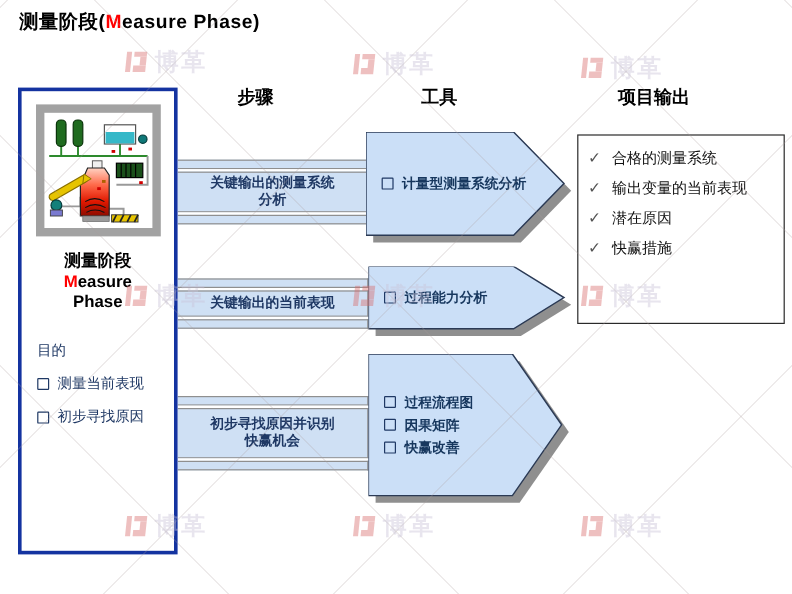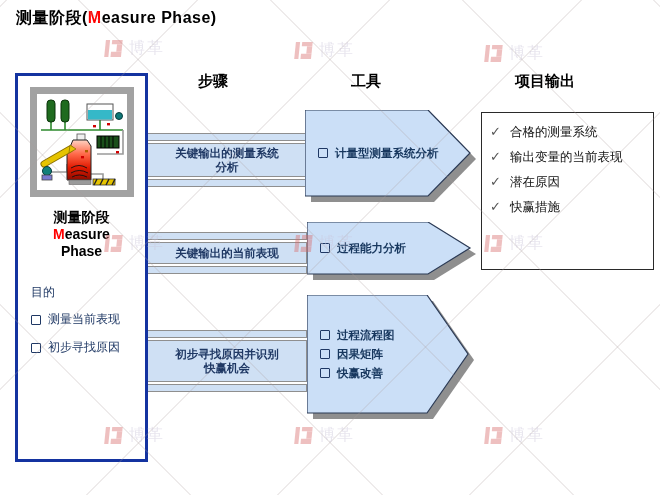--- a/index.html
+++ b/index.html
@@ -9,21 +9,21 @@
   }
   
   .diag-lines{
     position:absolute;inset:0;z-index:40;pointer-events:none;
     background-image:
       repeating-linear-gradient(45deg,  transparent 0 134px, rgba(170,155,155,.20) 134px 135.5px),
       repeating-linear-gradient(-45deg, transparent 0 134px, rgba(170,155,155,.20) 134px 135.5px);
   }
   .wm{position:absolute;z-index:41;display:flex;align-items:center;gap:5px;opacity:.42;pointer-events:none;}
   .wm svg{display:block;}
-  .wm .wm-text{font-size:16px;font-weight:normal;color:#c9c3d8;letter-spacing:2px;}
+  .wm .wm-text{font-size:20px;font-weight:bold;color:#c9c3d8;letter-spacing:2px;}
 
   .page-title{position:absolute;left:16px;top:8px;font-size:16px;font-weight:bold;letter-spacing:.5px;}
   .page-title .hl{color:#ff0000;}
 
   .col-header{position:absolute;top:72px;font-size:15px;font-weight:bold;text-align:center;}
   .hdr-steps{left:175px;width:76px;}
   .hdr-tools{left:328px;width:76px;}
   .hdr-outputs{left:492px;width:106px;}
 
   

